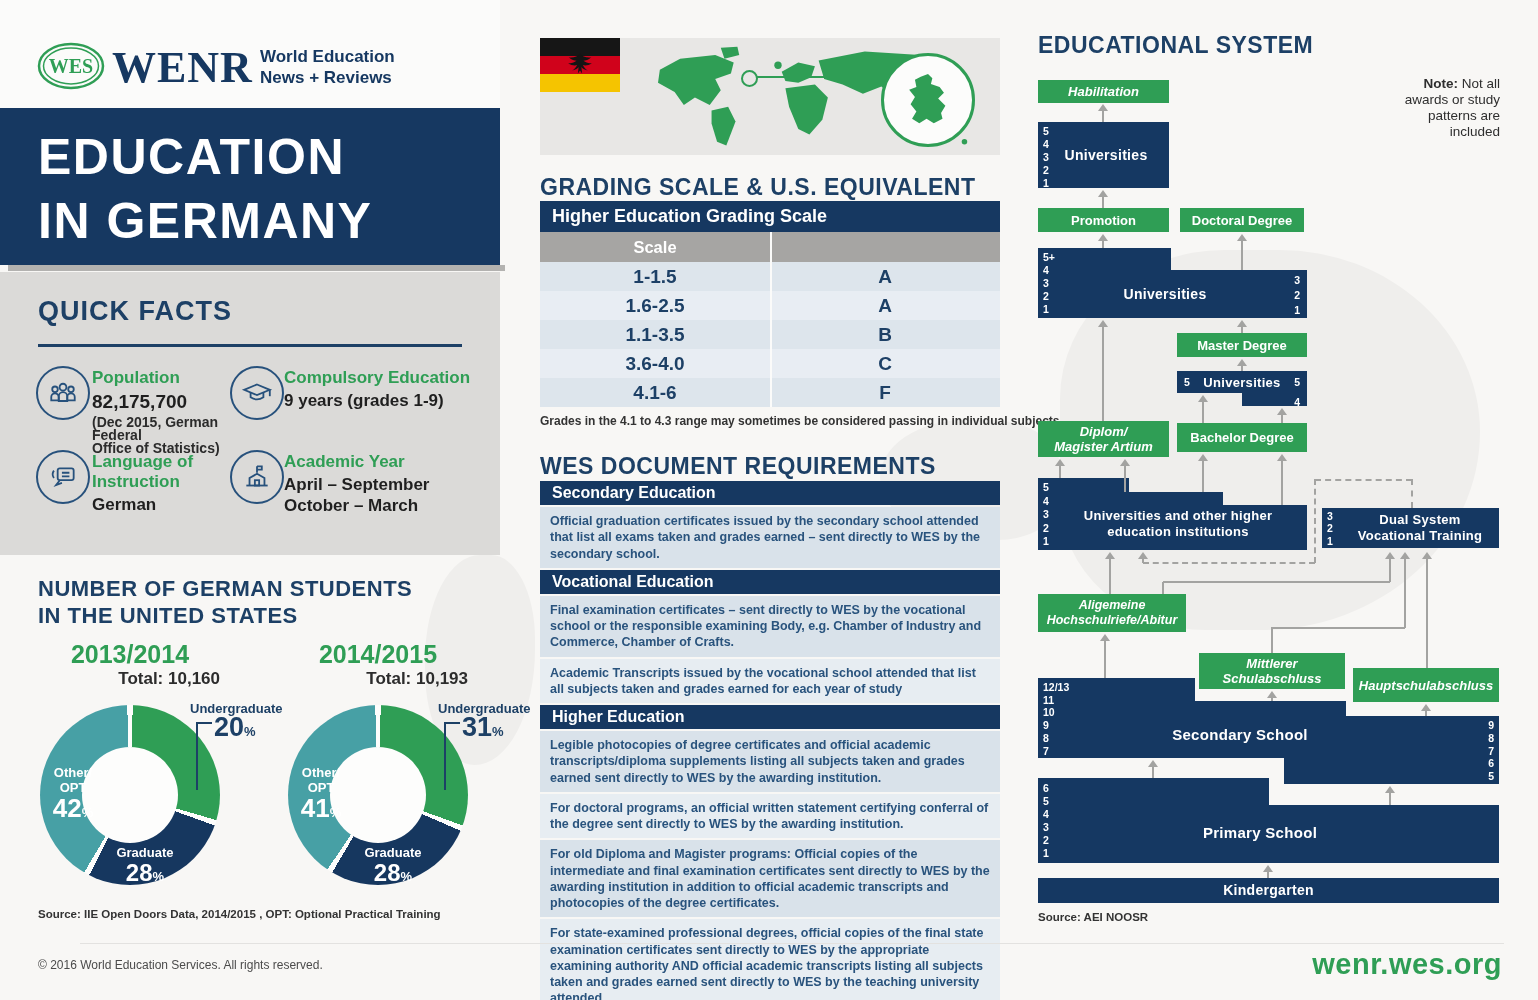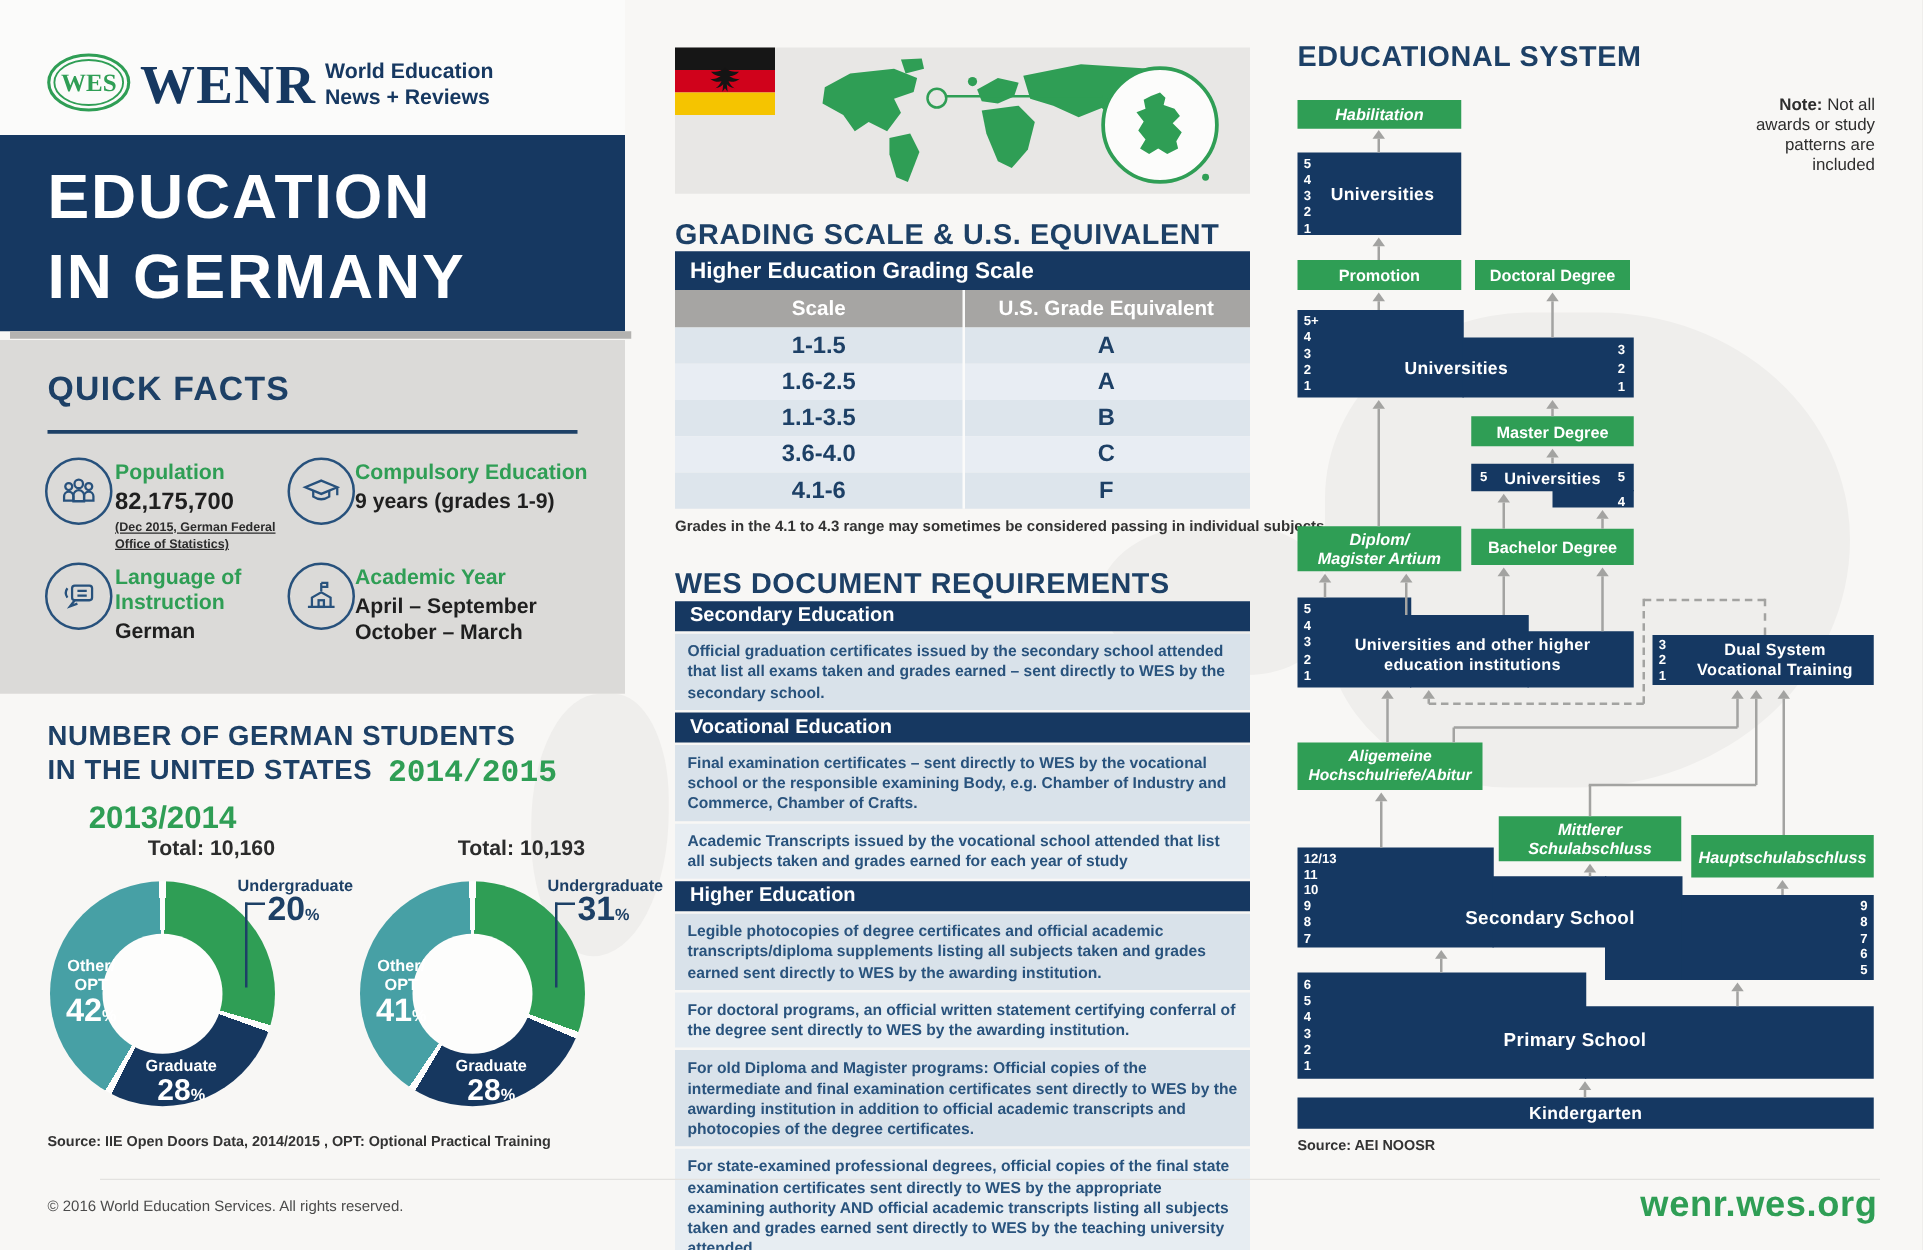--- a/index.html
+++ b/index.html
@@ -16,21 +16,21 @@
   .banner-t{position:absolute;left:38px;color:#fff;font-size:50px;font-weight:bold;letter-spacing:1.5px;}
   
   .qf-panel{position:absolute;left:0;top:272px;width:500px;height:283px;background:#dbdad8;}
   .h-navy{color:#1d4066;font-weight:bold;}
   .qf-head{position:absolute;left:38px;top:296px;font-size:27px;letter-spacing:1px;}
   .qf-rule{position:absolute;left:38px;top:344px;width:424px;height:3px;background:#1d4066;}
   .qf-icon{position:absolute;width:50px;height:50px;border:2.5px solid #27517c;border-radius:50%;
            display:flex;align-items:center;justify-content:center;}
   .qf-label{color:#2f9e55;font-weight:bold;font-size:17px;line-height:20px;}
   .qf-value{color:#1f1f1f;font-size:17px;font-weight:600;margin-top:3px;}
-  .qf-note{color:#2b2b2b;font-size:10px;line-height:13px;font-weight:600;margin-top:3px;text-decoration:underline;}
+  .qf-note{color:#2b2b2b;font-size:14px;line-height:13px;font-weight:600;margin-top:3px;}
   
   .stu-head{position:absolute;left:38px;top:575px;font-size:22px;line-height:27px;letter-spacing:0.5px;}
   .yr{position:absolute;width:180px;text-align:center;color:#2f9e55;font-weight:bold;font-size:25px;}
   .tot{position:absolute;width:180px;text-align:right;color:#2c2c2c;font-weight:600;font-size:17px;}
   .donut{position:absolute;width:180px;height:180px;border-radius:50%;}
   .hole{position:absolute;left:42px;top:42px;width:96px;height:96px;border-radius:50%;background:#fdfdfc;}
   .d-lab{position:absolute;color:#fff;text-align:center;font-weight:bold;}
   .d-small{font-size:13px;line-height:15px;}
   .d-big{font-size:26px;line-height:26px;}
   .pct-s{font-size:13px;font-weight:bold;}
@@ -191,21 +191,21 @@
     <div class="d-lab" style="left:50px;top:140px;width:110px;">
       <div class="d-small">Graduate</div>
       <div class="d-big" style="font-size:24px;"><span>28</span><span class="pct-s">%</span></div>
     </div>
   </div>
   <div class="ug-lab" style="left:190px;top:701px;">Undergraduate</div>
   <div class="ug-pct" style="left:214px;top:712px;"><span>20</span><span class="pct-s">%</span></div>
   <div class="navy-line" style="left:196px;top:722px;width:16px;height:2px;"></div>
   <div class="navy-line" style="left:196px;top:722px;width:2px;height:68px;"></div>
 
-  <div class="yr" style="left:288px;top:604px;font-family:Liberation Mono, monospace;">2014/2015</div>
+  <div class="yr" style="left:288px;top:640px;">2014/2015</div>
   <div class="tot" style="left:288px;top:669px;">Total: 10,193</div>
   <div class="donut" style="left: 288px; top: 705px; background: conic-gradient(rgb(253, 253, 252) 0%, rgb(253, 253, 252) 0.5%, rgb(47, 158, 85) 0.5%, rgb(47, 158, 85) 30.5%, rgb(253, 253, 252) 30.5%, rgb(253, 253, 252) 31%, rgb(253, 253, 252) 31%, rgb(253, 253, 252) 31.5%, rgb(22, 55, 95) 31.5%, rgb(22, 55, 95) 58.5%, rgb(253, 253, 252) 58.5%, rgb(253, 253, 252) 59%, rgb(253, 253, 252) 59%, rgb(253, 253, 252) 59.5%, rgb(71, 160, 165) 59.5%, rgb(71, 160, 165) 99.5%, rgb(253, 253, 252) 99.5%, rgb(253, 253, 252) 100%);">
     <div class="hole"></div>
     <div class="d-lab" style="left:0px;top:60px;width:66px;">
       <div class="d-small">Other/</div>
       <div class="d-small">OPT</div>
       <div class="d-big"><span>41</span><span class="pct-s">%</span></div>
     </div>
     <div class="d-lab" style="left:50px;top:140px;width:110px;">
       <div class="d-small">Graduate</div>
@@ -249,21 +249,20 @@
     <svg width="58" height="58" viewBox="-20 -20 40 40">
       <path fill="#2f9e55" d="M-5 -16 L0 -18 L3 -15 L2 -11 L8 -9 L11 -5 L7 -1 L12 4 L9 9 L10 13 L4 16 L-1 13 L-6 16 L-11 13 L-8 8 L-12 3 L-9 -2 L-13 -7 L-8 -9 L-9 -14 Z"></path>
     </svg>
   </div>
 
   <div class="sec-head h-navy" style="left:540px;top:174px;">GRADING SCALE &amp; U.S. EQUIVALENT</div>
   <div class="gtable">
     <div class="gtitle">Higher Education Grading Scale</div>
     <div class="ghead">
       <div>Scale</div>
-      <div>U.S. Grade Equivalent</div>
     </div>
     <div class="grow r-dark">
         <div>1-1.5</div>
         <div>A</div>
       </div>
     <div class="grow r-light">
         <div>1.6-2.5</div>
         <div>A</div>
       </div>
     <div class="grow r-dark">

